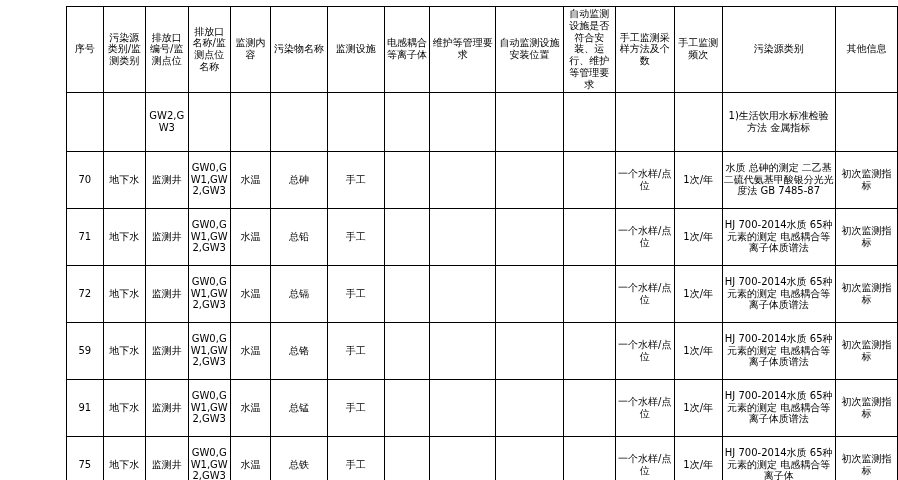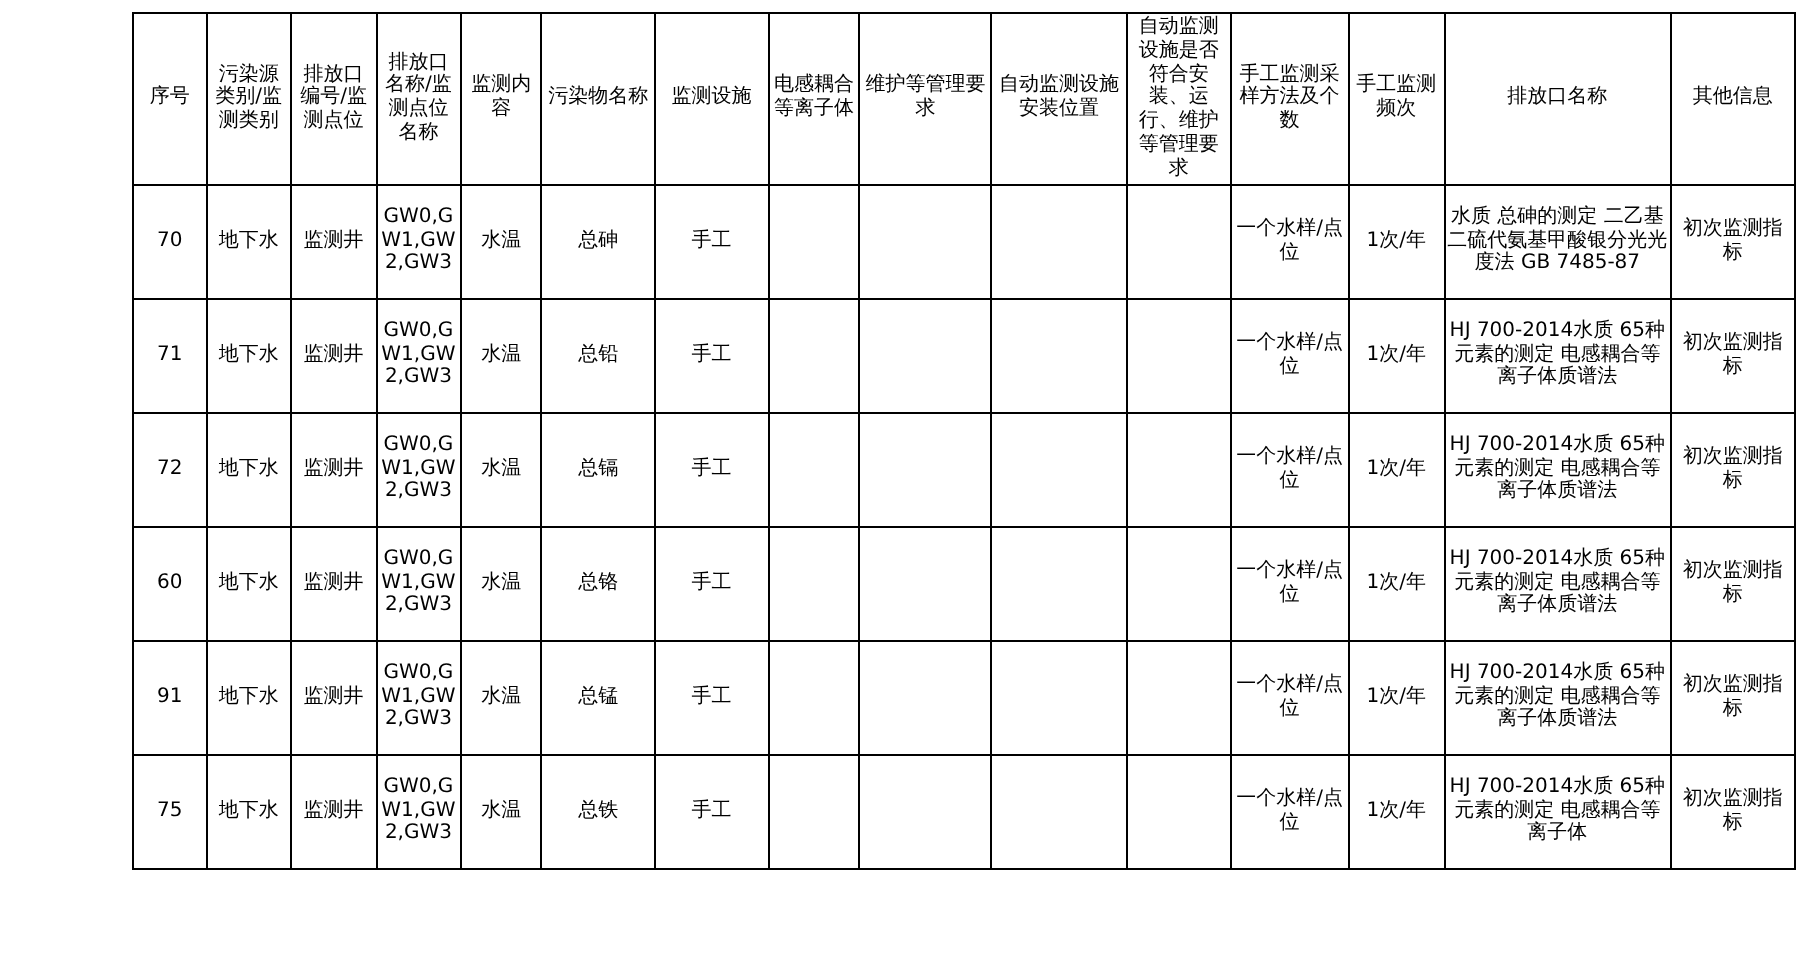--- a/index.html
+++ b/index.html
@@ -82,26 +82,43 @@
         <td class="c-name hdr-tall">排放口名称/监测点位名称</td>
         <td class="c-content hdr-tall">监测内容</td>
         <td class="c-pollu hdr-tall">污染物名称</td>
         <td class="c-facility hdr-tall">监测设施</td>
         <td class="c-online hdr-tall">电感耦合等离子体</td>
         <td class="c-instr hdr-tall">维护等管理要求</td>
         <td class="c-pos hdr-tall">自动监测设施安装位置</td>
         <td class="c-req hdr-tall">自动监测设施是否符合安装、运行、维护等管理要求</td>
         <td class="c-method hdr-tall">手工监测采样方法及个数</td>
         <td class="c-freq hdr-tall">手工监测频次</td>
-        <td class="c-manual hdr-tall">排放口名称</td>
+        <td class="c-manual hdr-tall">污染源类别</td>
         <td class="c-other hdr-tall">其他信息</td>
       </tr>
     </thead>
     <tbody>
 
+      <tr class="spacer-row">
+        <td class="c-seq"></td>
+        <td class="c-type"></td>
+        <td class="c-code code-cell">GW2,GW3</td>
+        <td class="c-name code-cell"></td>
+        <td class="c-content"></td>
+        <td class="c-pollu"></td>
+        <td class="c-facility"></td>
+        <td class="c-online"></td>
+        <td class="c-instr"></td>
+        <td class="c-pos"></td>
+        <td class="c-req"></td>
+        <td class="c-method"></td>
+        <td class="c-freq"></td>
+        <td class="c-manual manual-cell">1)生活饮用水标准检验方法 金属指标</td>
+        <td class="c-other"></td>
+      </tr>
 
       <tr>
         <td class="c-seq">70</td>
         <td class="c-type">地下水</td>
         <td class="c-code">监测井</td>
         <td class="c-name code-cell">GW0,GW1,GW2,GW3</td>
         <td class="c-content">水温</td>
         <td class="c-pollu">总砷</td>
         <td class="c-facility">手工</td>
         <td class="c-online"></td>
@@ -144,21 +161,21 @@
         <td class="c-instr"></td>
         <td class="c-pos"></td>
         <td class="c-req"></td>
         <td class="c-method">一个水样/点位</td>
         <td class="c-freq">1次/年</td>
         <td class="c-manual manual-cell">HJ 700-2014水质 65种元素的测定 电感耦合等离子体质谱法</td>
         <td class="c-other">初次监测指标</td>
       </tr>
 
       <tr>
-        <td class="c-seq">60</td>
+        <td class="c-seq">59</td>
         <td class="c-type">地下水</td>
         <td class="c-code">监测井</td>
         <td class="c-name code-cell">GW0,GW1,GW2,GW3</td>
         <td class="c-content">水温</td>
         <td class="c-pollu">总铬</td>
         <td class="c-facility">手工</td>
         <td class="c-online"></td>
         <td class="c-instr"></td>
         <td class="c-pos"></td>
         <td class="c-req"></td>

